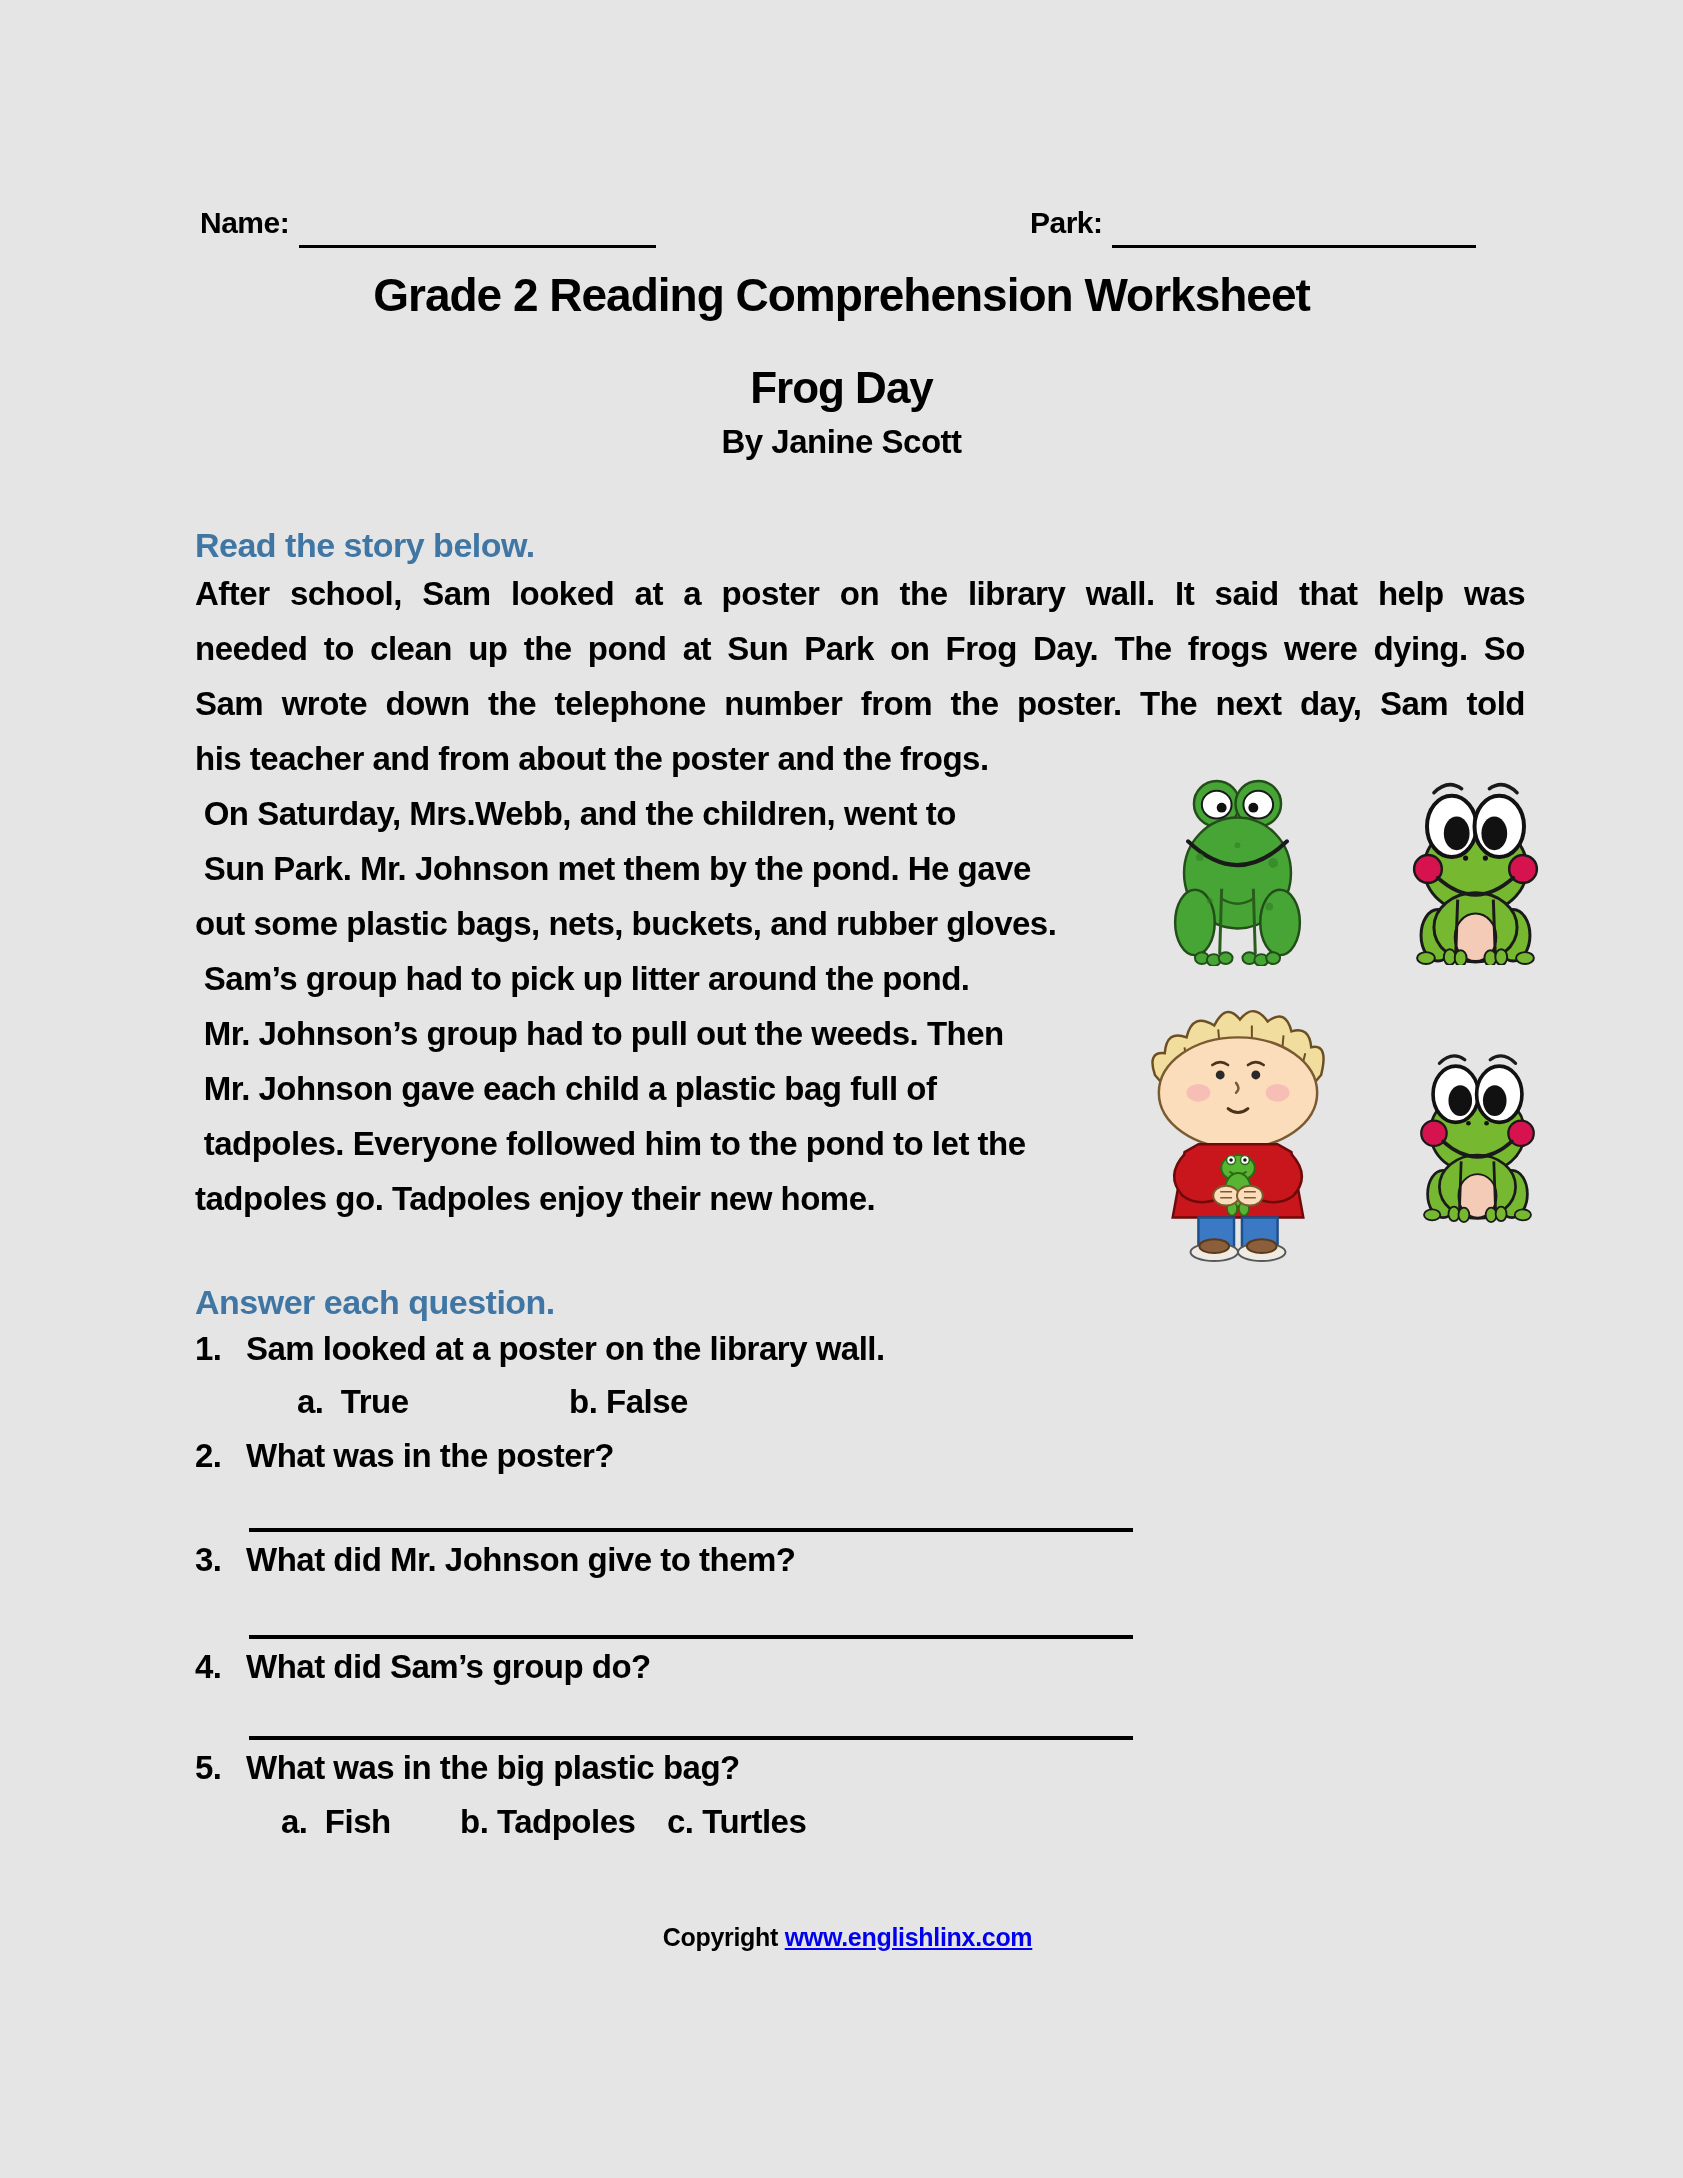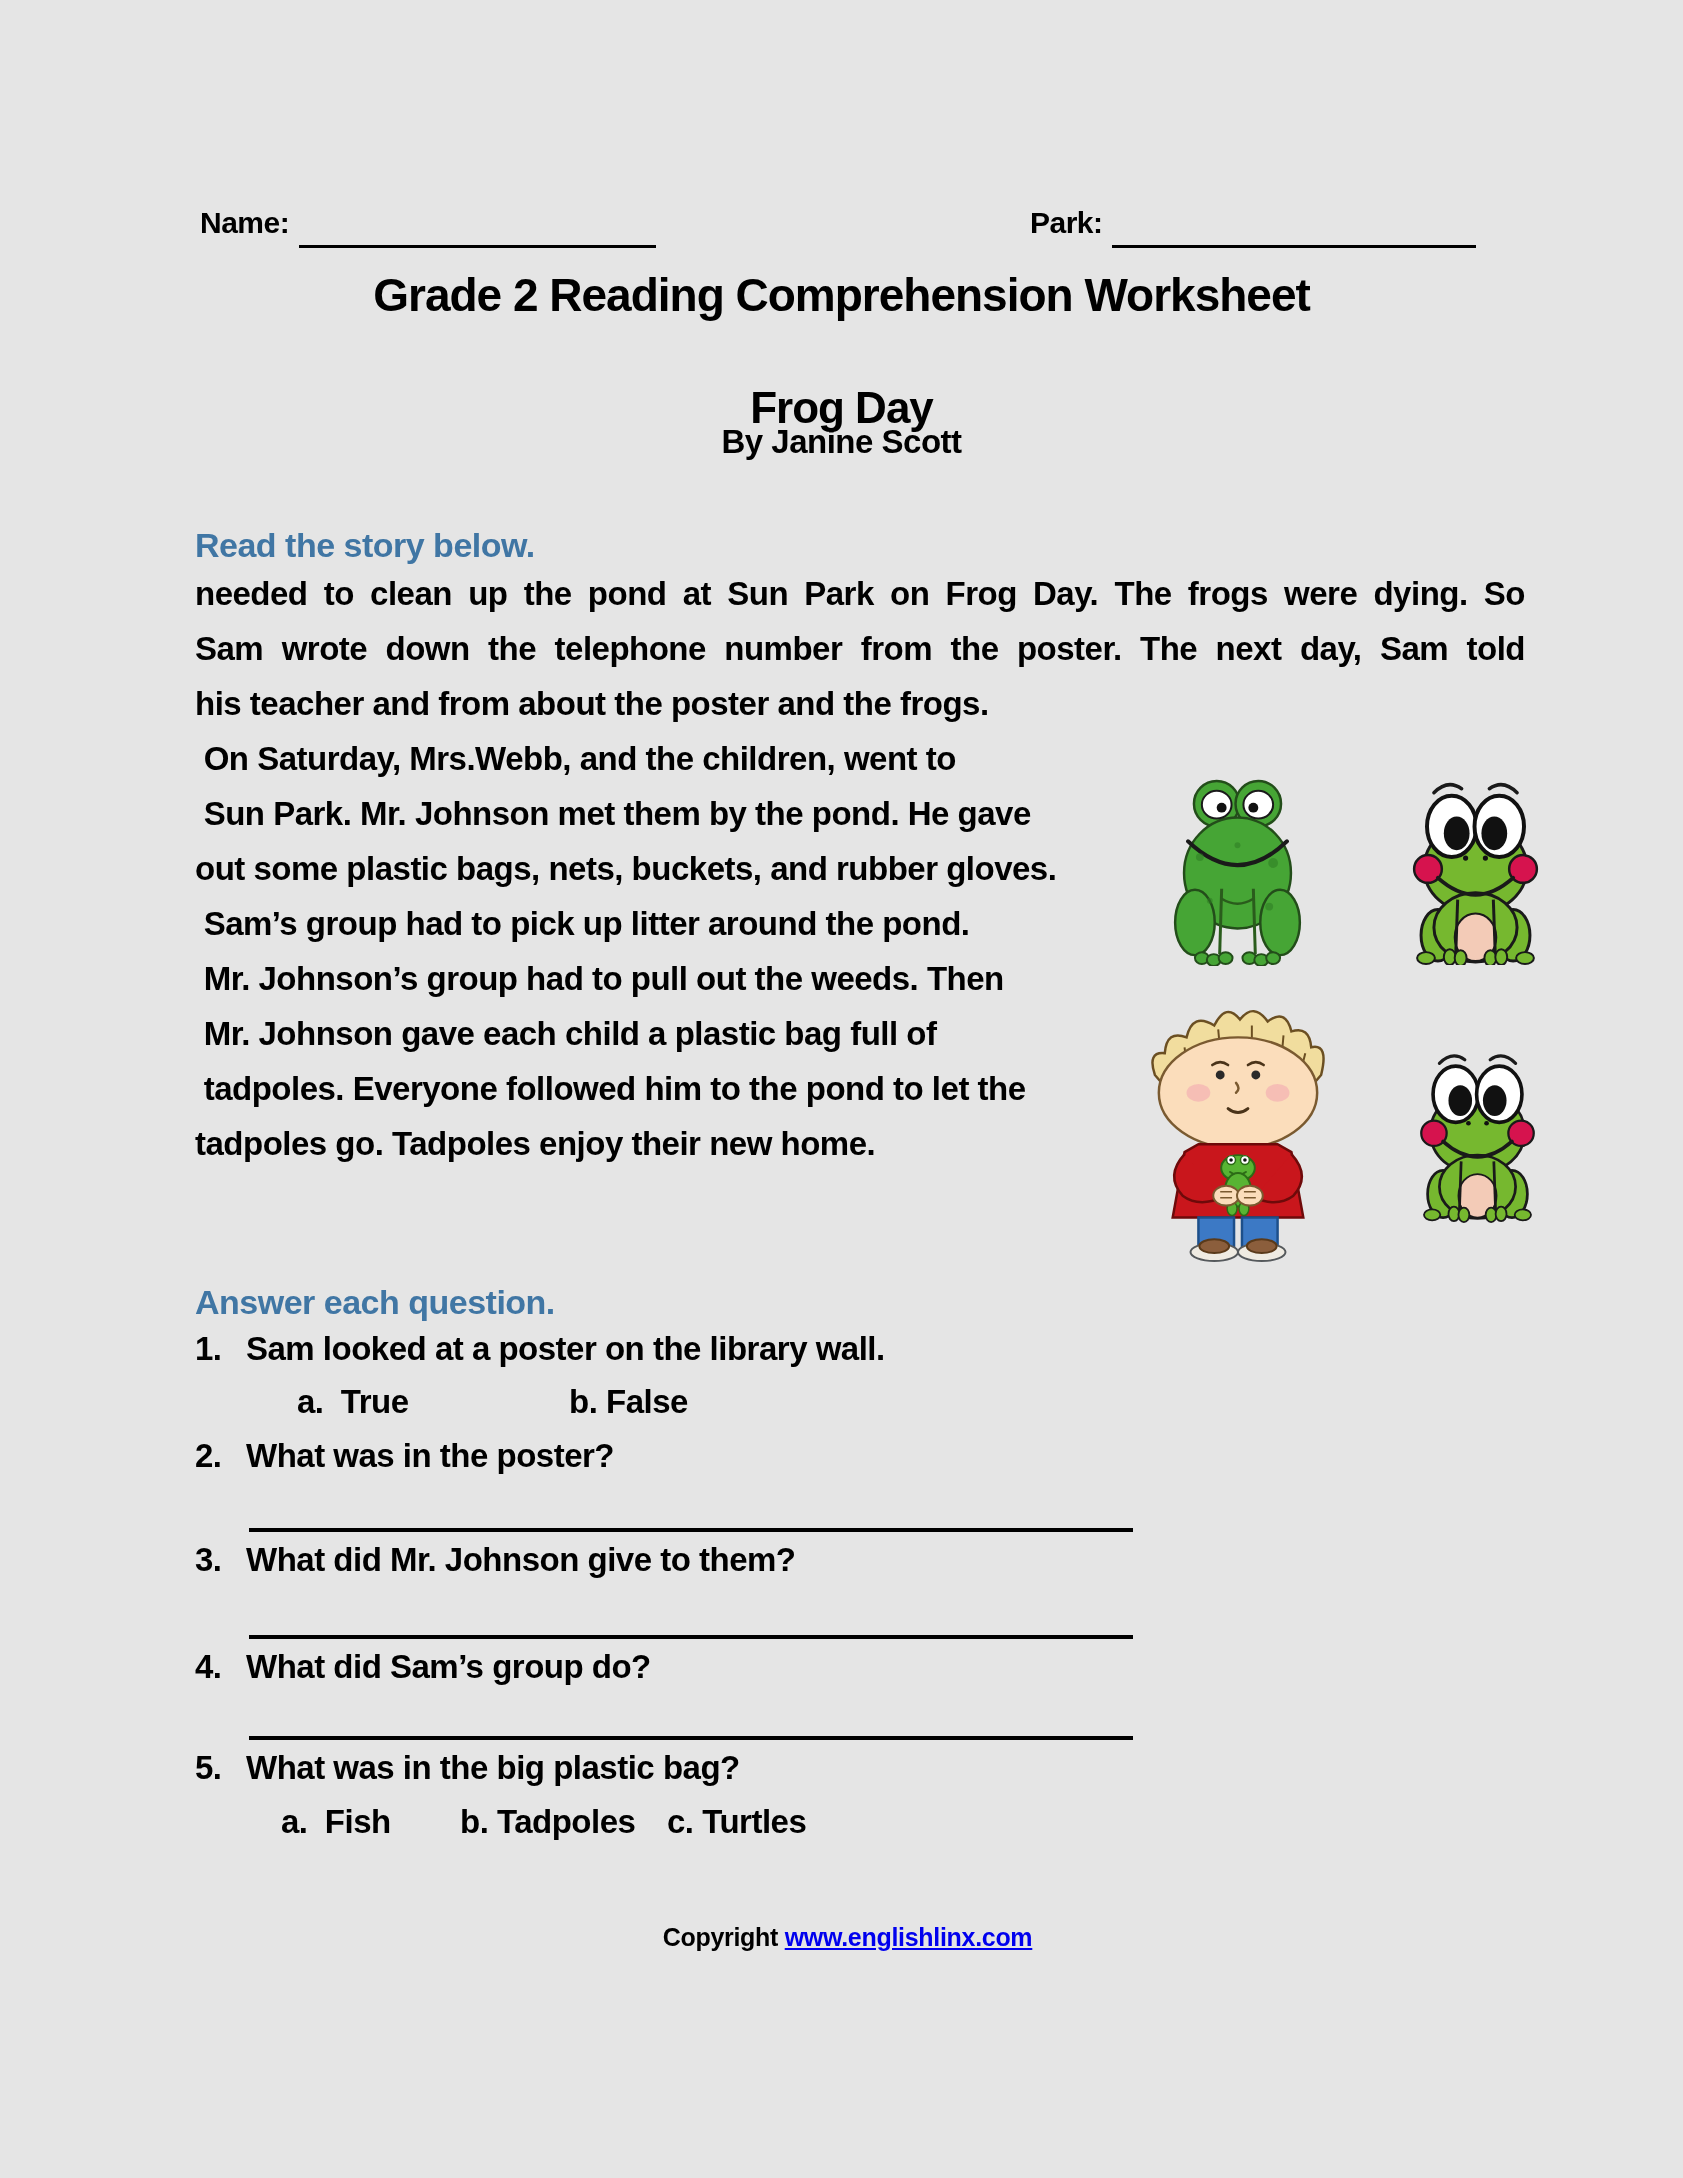--- a/index.html
+++ b/index.html
@@ -9,21 +9,21 @@
     background:#e5e5e5;
     font-family:"Liberation Sans", sans-serif;
     font-weight:bold;
     color:#000;
     overflow:hidden;
   }
   .abs{position:absolute;}
   .lbl{font-size:30px;letter-spacing:-0.5px;}
   .blank{border-top:3px solid #000;height:0;}
   .title{left:0;width:1683px;text-align:center;font-size:46px;letter-spacing:-1px;}
-  .story-title{left:0;width:1683px;text-align:center;font-size:44px;letter-spacing:-1px;margin-top:20px;}
+  .story-title{left:0;width:1683px;text-align:center;font-size:44px;letter-spacing:-1px;}
   .byline{left:0;width:1683px;text-align:center;font-size:33px;letter-spacing:-0.5px;}
   .blue-head{font-size:34px;letter-spacing:-0.5px;}
   .story{left:195px;top:566px;width:1349px;font-size:33px;letter-spacing:-0.5px;}
   .story .line{height:55px;line-height:55px;white-space:pre;}
   .story .line.just{width:1330px;text-align:justify;text-align-last:justify;}
   .qrow{left:195px;width:1346px;font-size:33px;letter-spacing:-0.5px;height:55px;line-height:40px;}
   .qnum{position:absolute;left:0;top:0;}
   .qtext{position:absolute;left:51px;top:0;white-space:pre;}
   .opt{position:absolute;top:0;white-space:pre;}
   .ansline{border-top:4px solid #000;height:0;}
@@ -41,20 +41,21 @@
   <span class="abs lbl" style="left:1030px;top:206px;">Park:</span>
   <div class="abs blank" style="left:1112px;top:245px;width:364px;"></div>
 
   <div class="abs title" style="top:268px;">Grade 2 Reading Comprehension Worksheet</div>
   <div class="abs story-title" style="top:363px;">Frog Day</div>
   <div class="abs byline" style="top:423px;">By Janine Scott</div>
 
   <div class="abs blue-head" style="left:195px;top:526px;color:#4076A4;">Read the story below.</div>
 
   <div class="abs story">
+    <div class="line just">After school, Sam looked at a poster on the library wall. It said that help was</div>
     <div class="line just">needed to clean up the pond at Sun Park on Frog Day. The frogs were dying. So</div>
     <div class="line just">Sam wrote down the telephone number from the poster. The next day, Sam told</div>
     <div class="line">his teacher and from about the poster and the frogs.</div>
     <div class="line"> On Saturday, Mrs.Webb, and the children, went to</div>
     <div class="line"> Sun Park. Mr. Johnson met them by the pond. He gave</div>
     <div class="line">out some plastic bags, nets, buckets, and rubber gloves.</div>
     <div class="line"> Sam’s group had to pick up litter around the pond.</div>
     <div class="line"> Mr. Johnson’s group had to pull out the weeds. Then</div>
     <div class="line"> Mr. Johnson gave each child a plastic bag full of</div>
     <div class="line"> tadpoles. Everyone followed him to the pond to let the</div>

